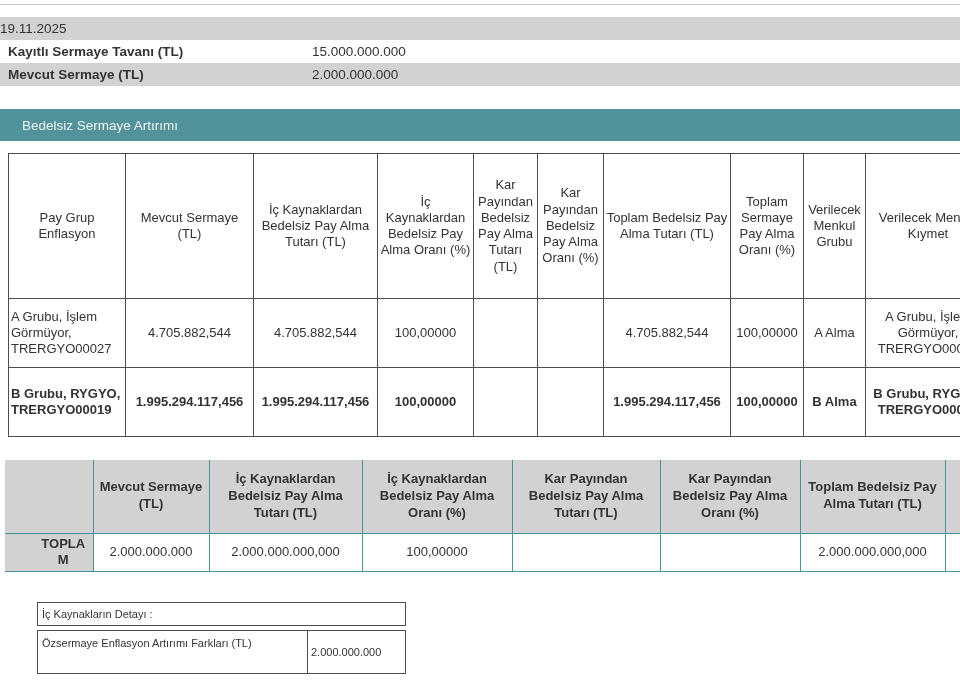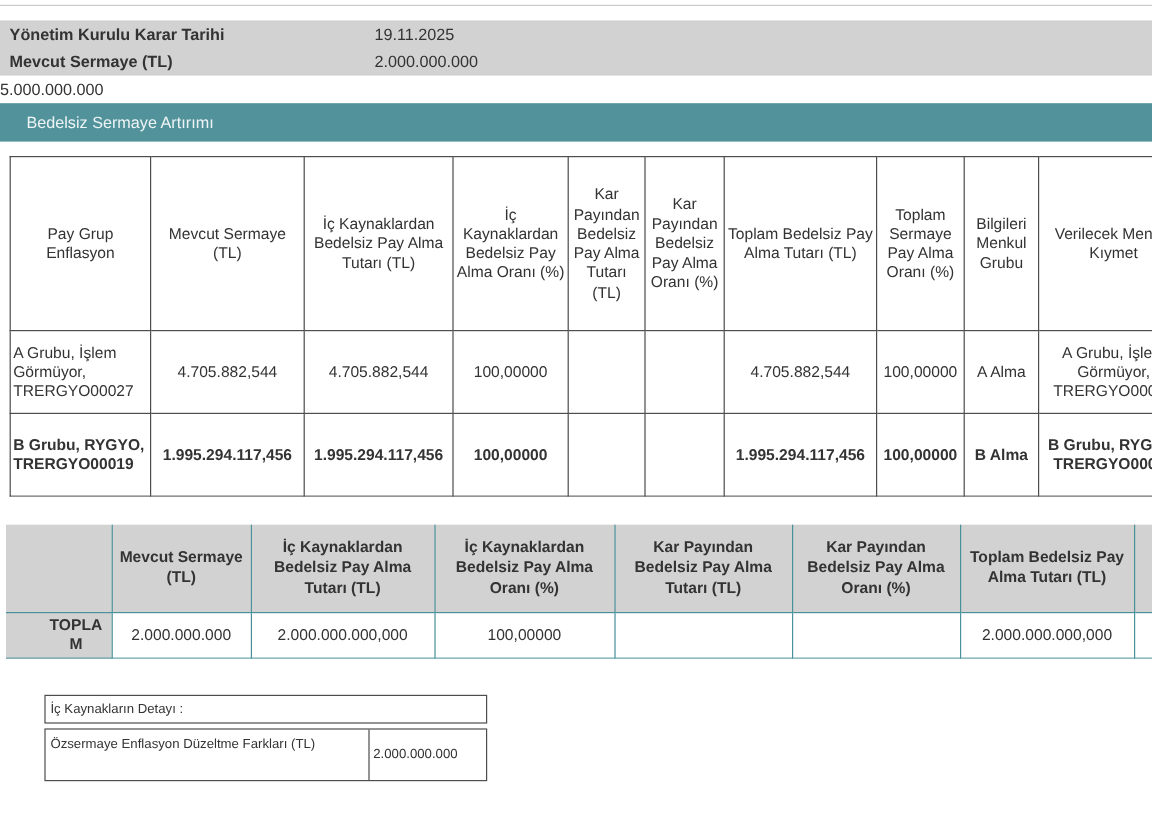--- a/index.html
+++ b/index.html
@@ -62,29 +62,31 @@
   }
   .detail-value { flex:1; display:flex; align-items:center; padding-left:3px; }
 </style>
 </head>
 <body>
 
 <div class="top-rule"></div>
 
 <div class="info-table">
   <div class="info-row alt">
-    <div class="info-label">Yönetim Kurulu Karar Tarihi</div>
     <div class="info-value">19.11.2025</div>
+  </div>
+  <div class="info-row">
+    <div class="info-label">Kayıtlı Sermaye Tavanı (TL)</div>
+    <div class="info-value">15.000.000.000</div>
   </div>
   <div class="info-row alt">
     <div class="info-label">Mevcut Sermaye (TL)</div>
     <div class="info-value">2.000.000.000</div>
   </div>
   <div class="info-row">
-    <div class="info-value">5.000.000.000</div>
   </div>
 </div>
 
 <div class="section-bar">
   <span>Bedelsiz Sermaye Artırımı</span>
 </div>
 
 <div class="main-wrap">
   <table class="main">
     <colgroup>
@@ -102,21 +104,21 @@
     <tbody>
         <tr class="hdr">
       <th>Pay Grup Enflasyon</th>
       <th>Mevcut Sermaye (TL)</th>
       <th>İç Kaynaklardan Bedelsiz Pay Alma Tutarı (TL)</th>
       <th>İç Kaynaklardan Bedelsiz Pay Alma Oranı (%)</th>
       <th>Kar Payından Bedelsiz Pay Alma Tutarı (TL)</th>
       <th>Kar Payından Bedelsiz Pay Alma Oranı (%)</th>
       <th>Toplam Bedelsiz Pay Alma Tutarı (TL)</th>
       <th>Toplam Sermaye Pay Alma Oranı (%)</th>
-      <th>Bilgileri Menkul Grubu</th>
+      <th>Verilecek Menkul Grubu</th>
       <th>Verilecek Menkul Kıymet</th>
     </tr>
     <tr class="data">
       <td class="left">A Grubu, İşlem Görmüyor, TRERGYO00027</td>
       <td>4.705.882,544</td>
       <td>4.705.882,544</td>
       <td>100,00000</td>
       <td></td>
       <td></td>
       <td>4.705.882,544</td>
@@ -175,16 +177,16 @@
     </tr>
   </tbody>
     </table>
 </div>
 
 <div class="detail">
   <div class="detail-title-box">
     <span>İç Kaynakların Detayı :</span>
   </div>
   <div class="detail-row-box">
-    <div class="detail-label">Özsermaye Enflasyon Düzeltme Farkları (TL)</div>
+    <div class="detail-label">Özsermaye Enflasyon Artırımı Farkları (TL)</div>
     <div class="detail-value">2.000.000.000</div>
   </div>
 </div>
 
 </body></html>

